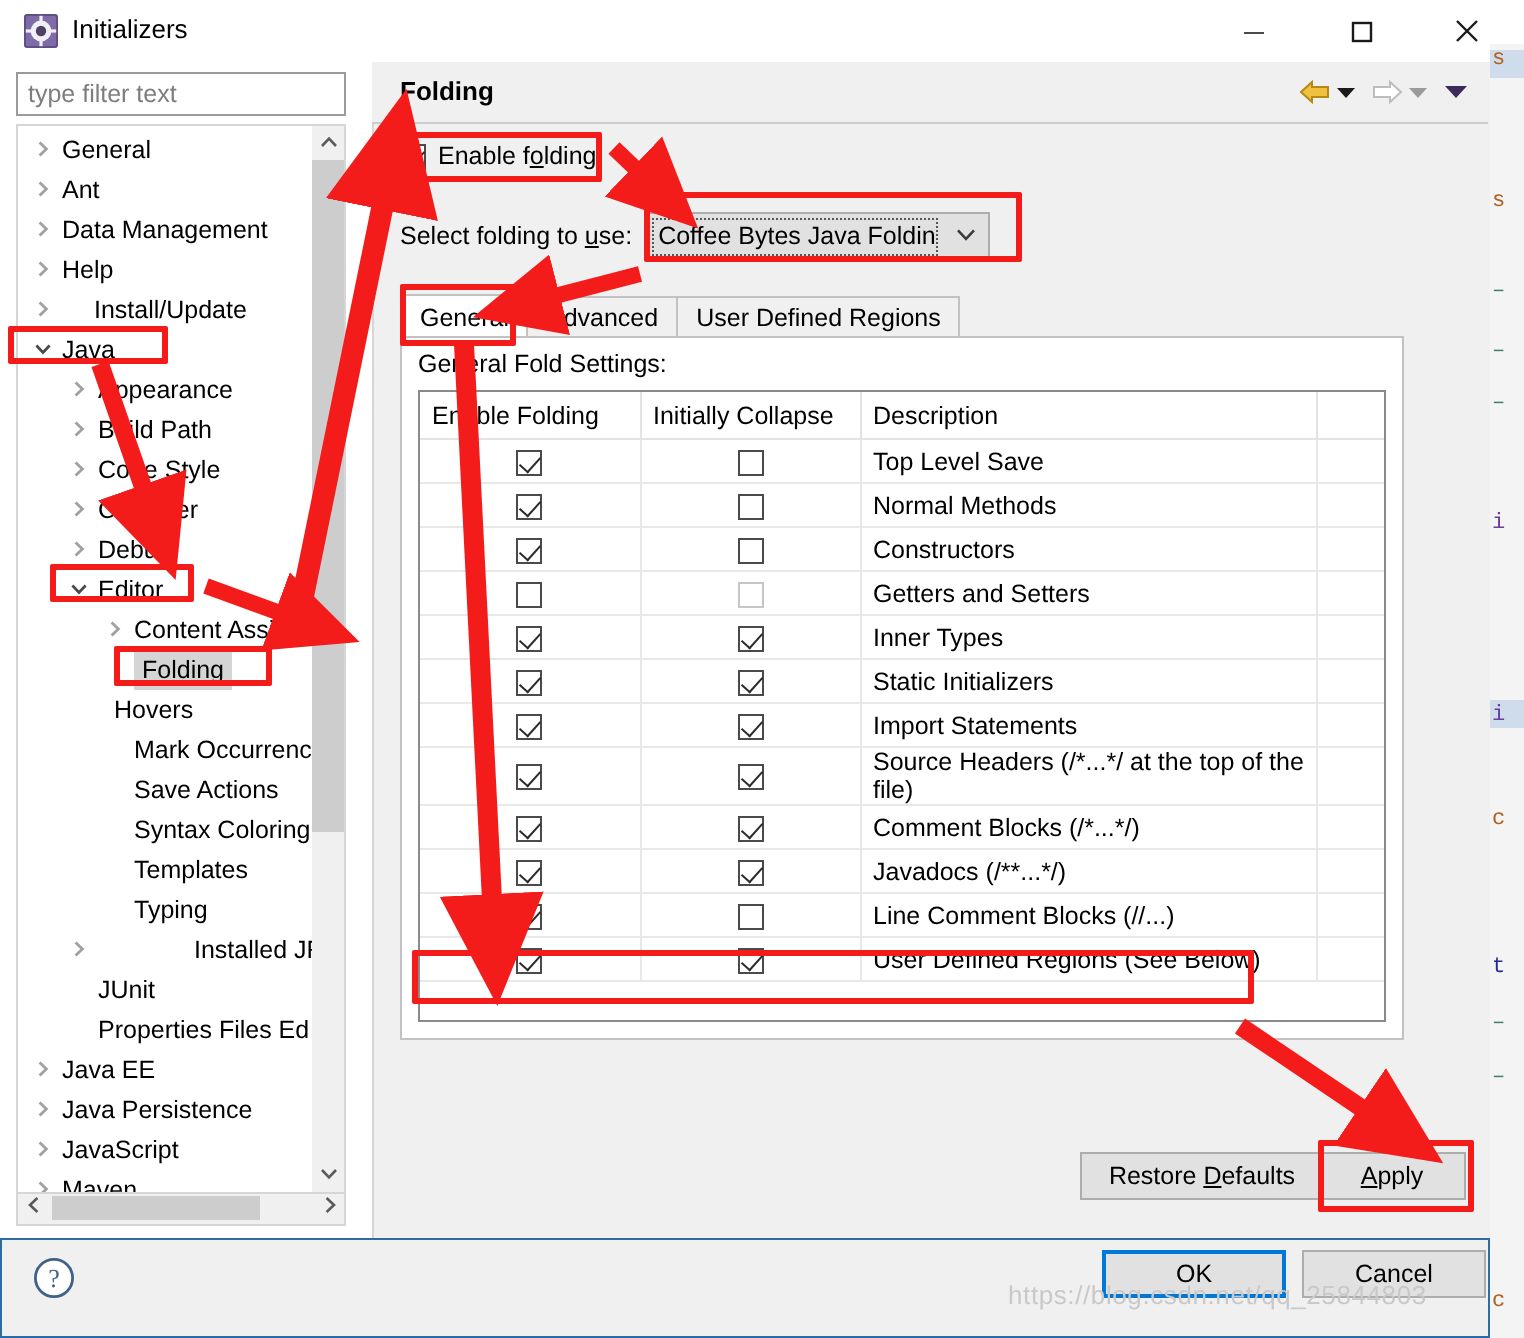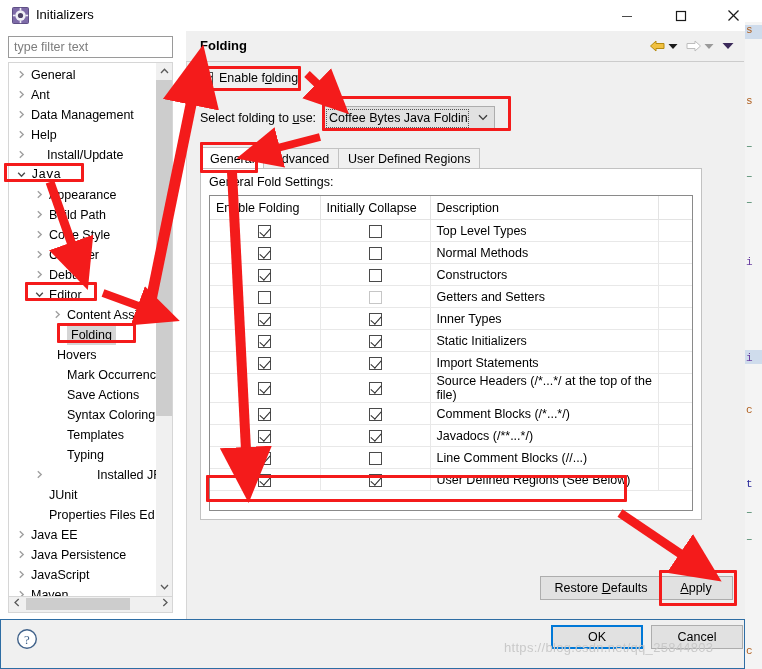--- a/index.html
+++ b/index.html
@@ -218,21 +218,21 @@
           <div class="trow">
             <span class="arrow" style="left: 6px;"><svg width="9" height="9" viewBox="0 0 9 9" style="vertical-align:-1px">
                 <polyline points="2.8,1.2 6.2,4.5 2.8,7.8" fill="none" stroke="#a0a0a0" stroke-width="1.4"></polyline>
               </svg></span>
             <span class="lbl" style="left: 38px;">Install/Update</span>
           </div>
           <div class="trow">
             <span class="arrow" style="left: 6px;"><svg width="9" height="9" viewBox="0 0 9 9" style="vertical-align:-1px">
                 <polyline points="1.2,2.8 4.5,6.2 7.8,2.8" fill="none" stroke="#4a4a4a" stroke-width="1.4"></polyline>
               </svg></span>
-            <span class="lbl" style="left: 22px; font-family: Liberation Mono, monospace;">Java</span>
+            <span class="lbl" style="left: 22px;">Java</span>
           </div>
           <div class="trow">
             <span class="arrow" style="left: 24px;"><svg width="9" height="9" viewBox="0 0 9 9" style="vertical-align:-1px">
                 <polyline points="2.8,1.2 6.2,4.5 2.8,7.8" fill="none" stroke="#a0a0a0" stroke-width="1.4"></polyline>
               </svg></span>
             <span class="lbl" style="left: 40px;">Appearance</span>
           </div>
           <div class="trow">
             <span class="arrow" style="left: 24px;"><svg width="9" height="9" viewBox="0 0 9 9" style="vertical-align:-1px">
                 <polyline points="2.8,1.2 6.2,4.5 2.8,7.8" fill="none" stroke="#a0a0a0" stroke-width="1.4"></polyline>
@@ -426,21 +426,21 @@
                 <th><span>Enable Folding</span></th>
                 <th><span>Initially Collapse</span></th>
                 <th><span>Description</span></th>
                 <th><span></span></th>
               </tr>
             </thead>
           <tbody id="tbody">
               <tr>
                 <td class="c"><span class="cb ck"></span></td>
                 <td class="c"><span class="cb"></span></td>
-                <td class="d"><span>Top Level Types</span></td>
+                <td class="d"><span>Top Level Save</span></td>
                 <td></td>
               </tr>
               <tr>
                 <td class="c"><span class="cb ck"></span></td>
                 <td class="c"><span class="cb"></span></td>
                 <td class="d"><span>Normal Methods</span></td>
                 <td></td>
               </tr>
               <tr>
                 <td class="c"><span class="cb ck"></span></td>

